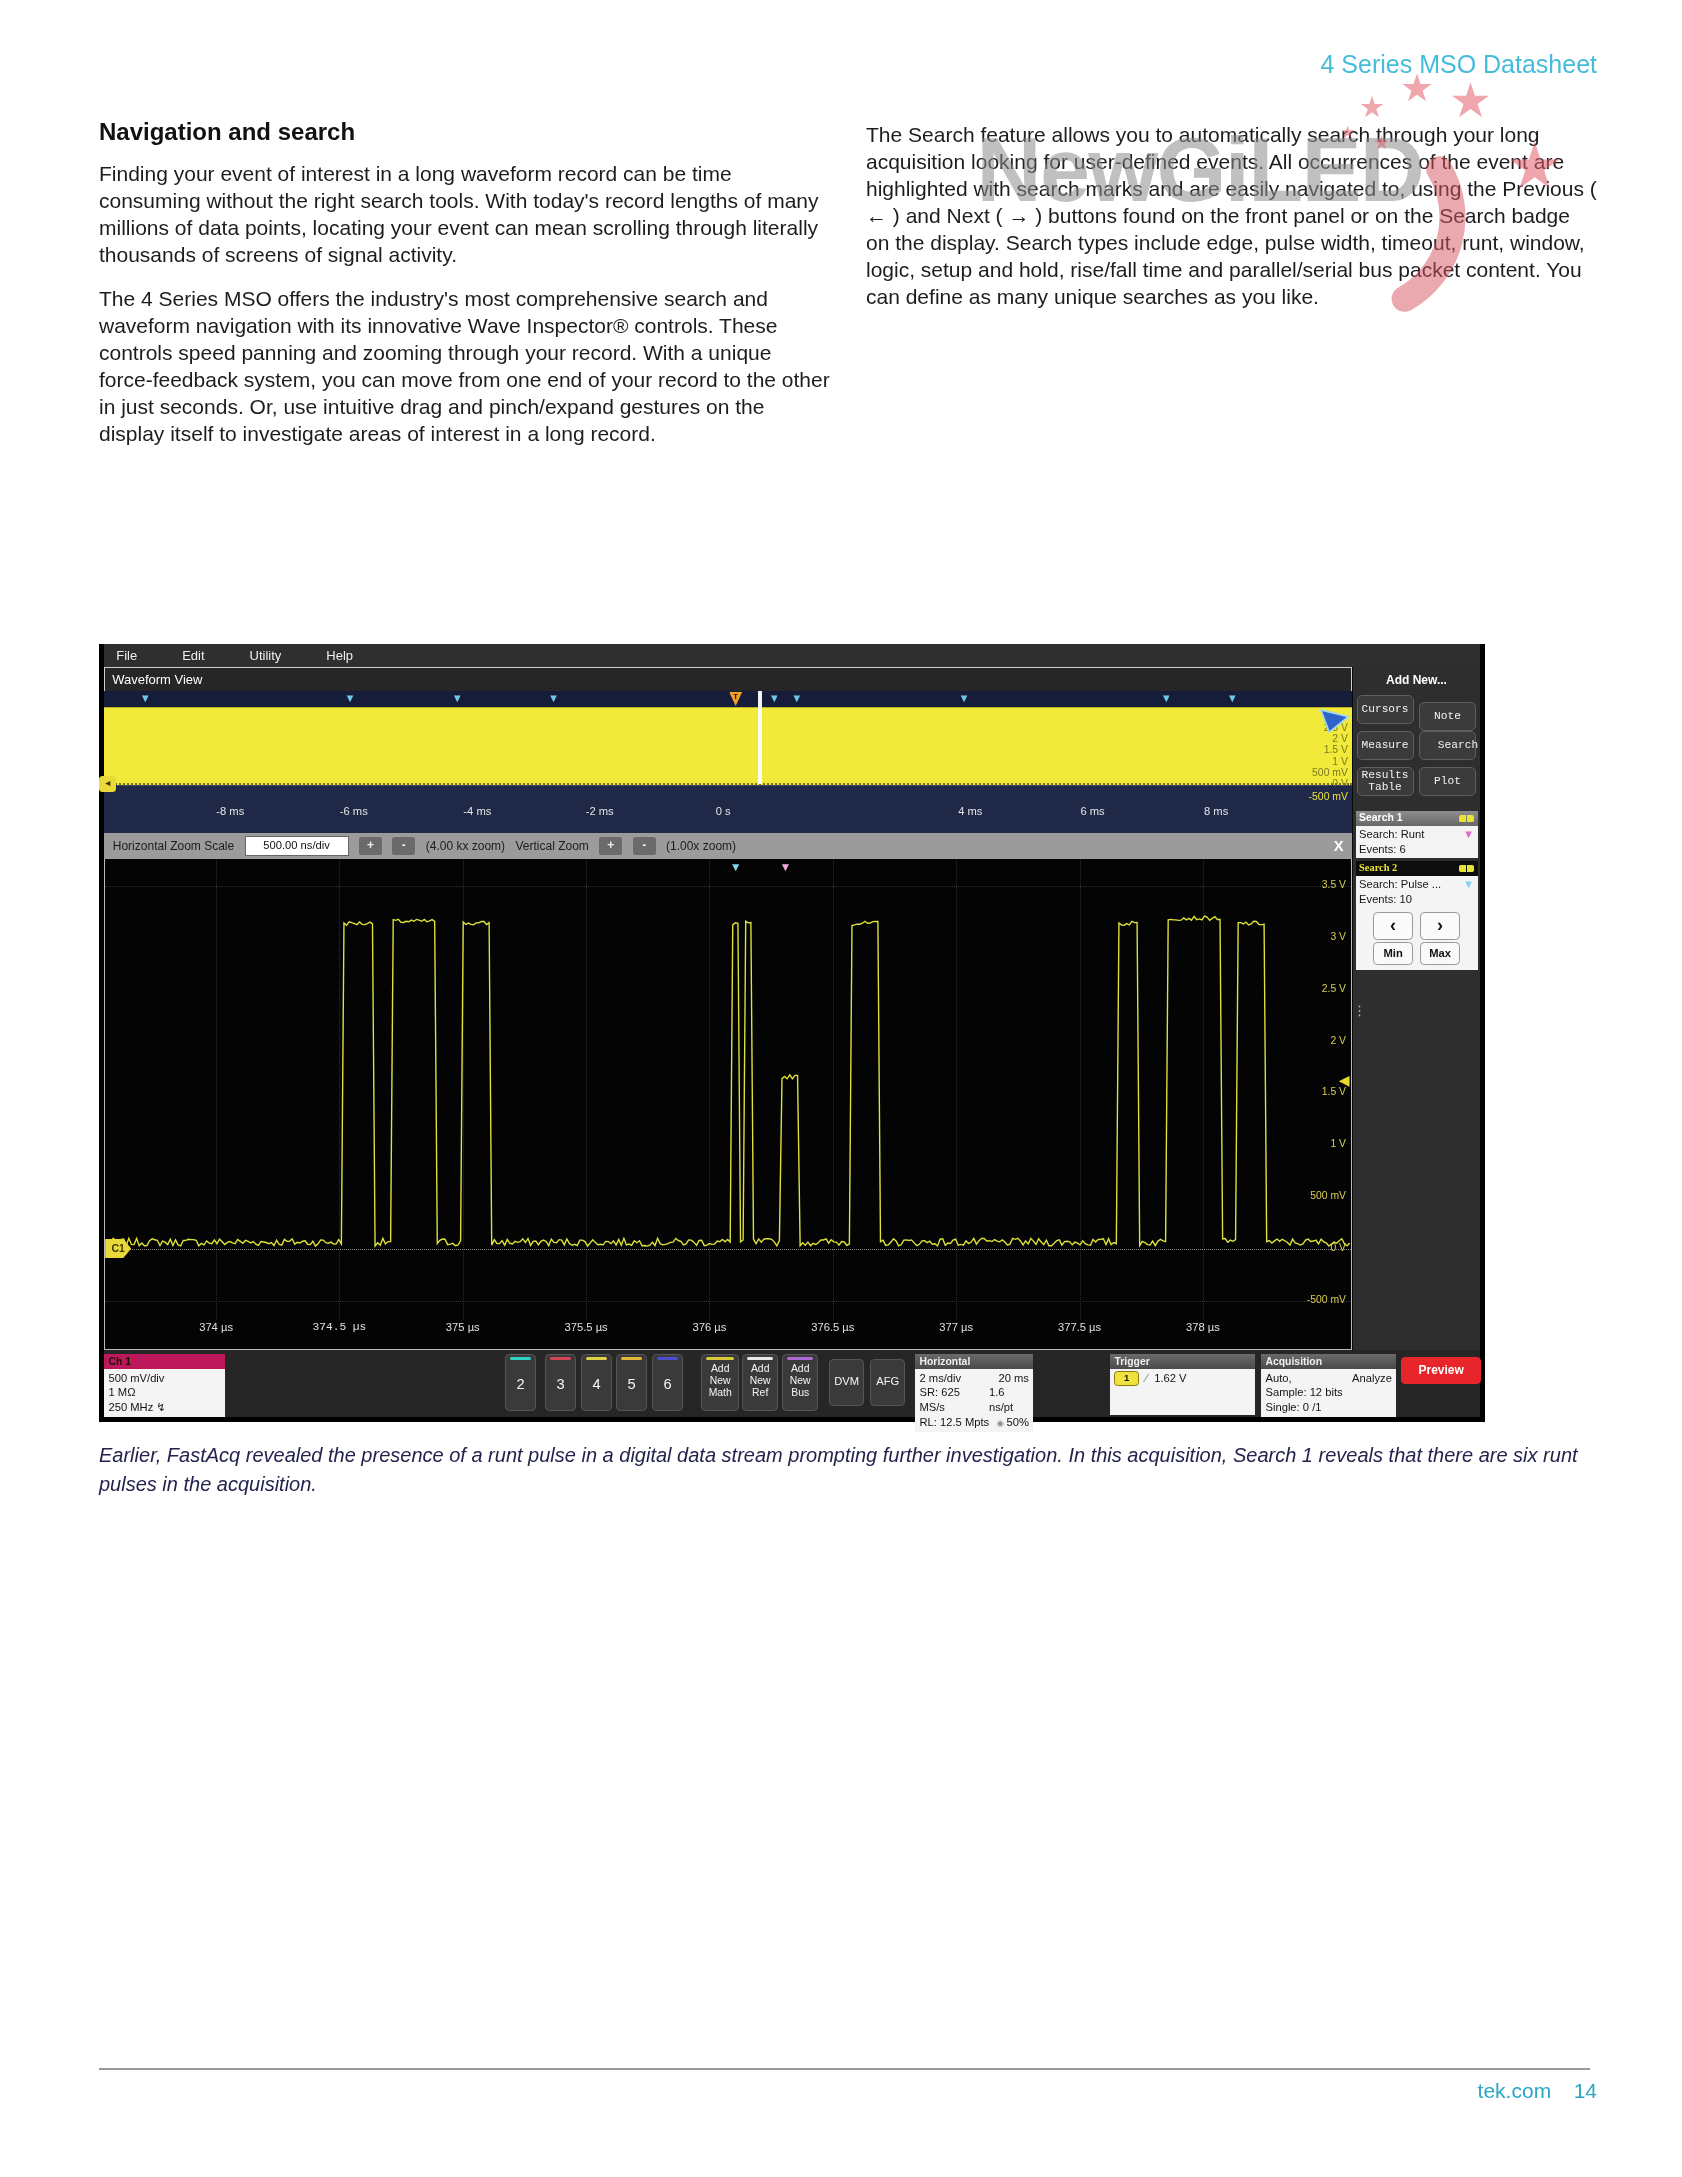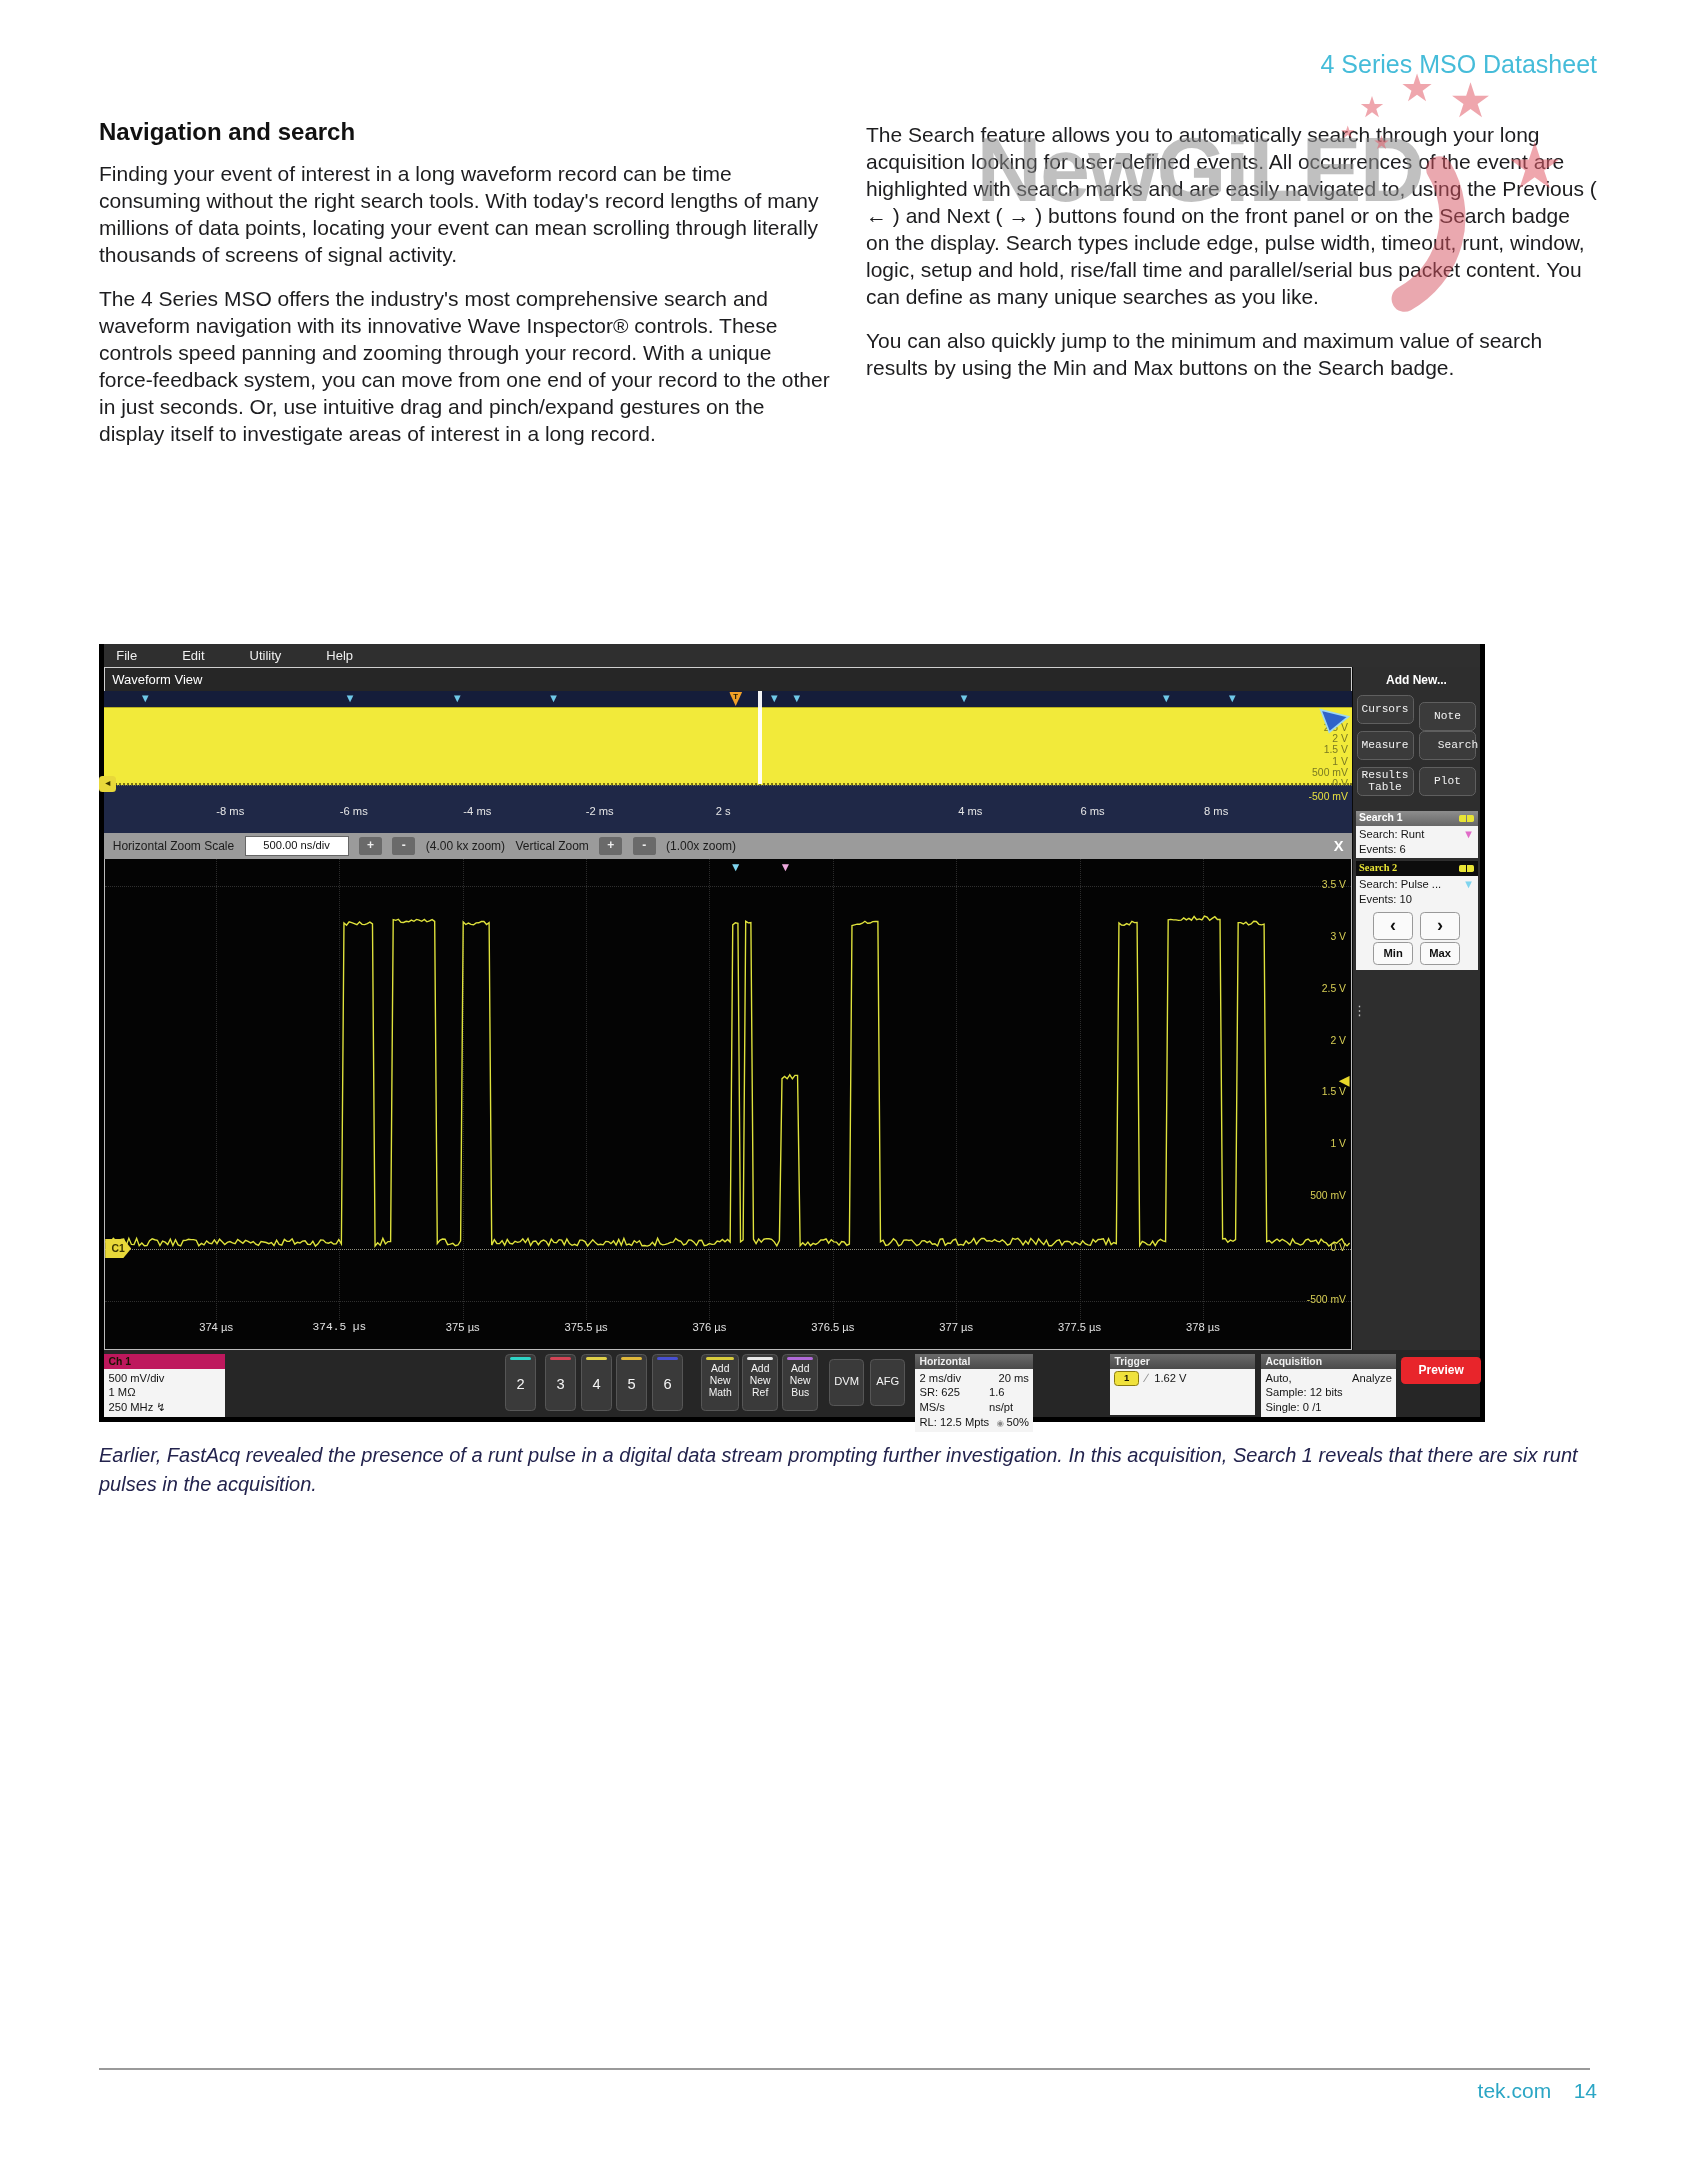--- a/index.html
+++ b/index.html
@@ -138,21 +138,20 @@
     <span id="wm-stars"><span class="wm-star" style="left: 372px; top: 57px; font-size: 17.3px;">★</span><span class="wm-star" style="left: 391px; top: 26px; font-size: 29px;">★</span><span class="wm-star" style="left: 432px; top: 1.7px; font-size: 38px;">★</span><span class="wm-star" style="left: 481px; top: 10.4px; font-size: 48px;">★</span><span class="wm-star" style="left: 405px; top: 66px; font-size: 19px;">★</span><span class="wm-star" style="left: 538px; top: 67px; font-size: 64px;">★</span></span>
   </div>
 
   <div class="col col-left">
     <h2>Navigation and search</h2>
     <p>Finding your event of interest in a long waveform record can be time consuming without the right search tools. With today's record lengths of many millions of data points, locating your event can mean scrolling through literally thousands of screens of signal activity.</p>
     <p>The 4 Series MSO offers the industry's most comprehensive search and waveform navigation with its innovative Wave Inspector® controls. These controls speed panning and zooming through your record. With a unique force-feedback system, you can move from one end of your record to the other in just seconds. Or, use intuitive drag and pinch/expand gestures on the display itself to investigate areas of interest in a long record.</p>
   </div>
   <div class="col col-right">
     <p>The Search feature allows you to automatically search through your long acquisition looking for user-defined events. All occurrences of the event are highlighted with search marks and are easily navigated to, using the Previous ( ← ) and Next ( → ) buttons found on the front panel or on the Search badge on the display. Search types include edge, pulse width, timeout, runt, window, logic, setup and hold, rise/fall time and parallel/serial bus packet content. You can define as many unique searches as you like.</p>
-    <p>You can also quickly jump to the minimum and maximum value of search results by using the Min and Max buttons on the Search badge.</p>
   </div>
 
   <div id="scope">
 
     <div id="menubar">
       <span>File</span>
       <span>Edit</span>
       <span>Utility</span>
       <span>Help</span>
     </div>
@@ -187,21 +186,21 @@
       <svg class="ov-flag" width="31" height="26" viewBox="0 0 36 30">
         <polygon points="2,2 34,10 12,28" fill="#2f63c8" stroke="#9fd8f0" stroke-width="2"></polygon>
       </svg>
 
       <div class="axisstrip">
         <div class="ov-neg">-500 mV</div>
       <div class="ov-time" style="left: 10.1%;">-8 ms</div>
           <div class="ov-time" style="left: 20%;">-6 ms</div>
           <div class="ov-time" style="left: 29.9%;">-4 ms</div>
           <div class="ov-time" style="left: 39.7%;">-2 ms</div>
-          <div class="ov-time" style="left: 49.6%;">2 s</div>
+          <div class="ov-time" style="left: 49.6%;">0 s</div>
           <div class="ov-time" style="left: 59.5%; margin-top: 28px;">2 ms</div>
           <div class="ov-time" style="left: 69.4%;">4 ms</div>
           <div class="ov-time" style="left: 79.2%;">6 ms</div>
           <div class="ov-time" style="left: 89.1%;">8 ms</div>
         </div>
       <div class="handle-left">◄</div>
 
       <div class="zoombar">
         <span>Horizontal Zoom Scale</span>
         <span class="zb-input">500.00 ns/div</span>

